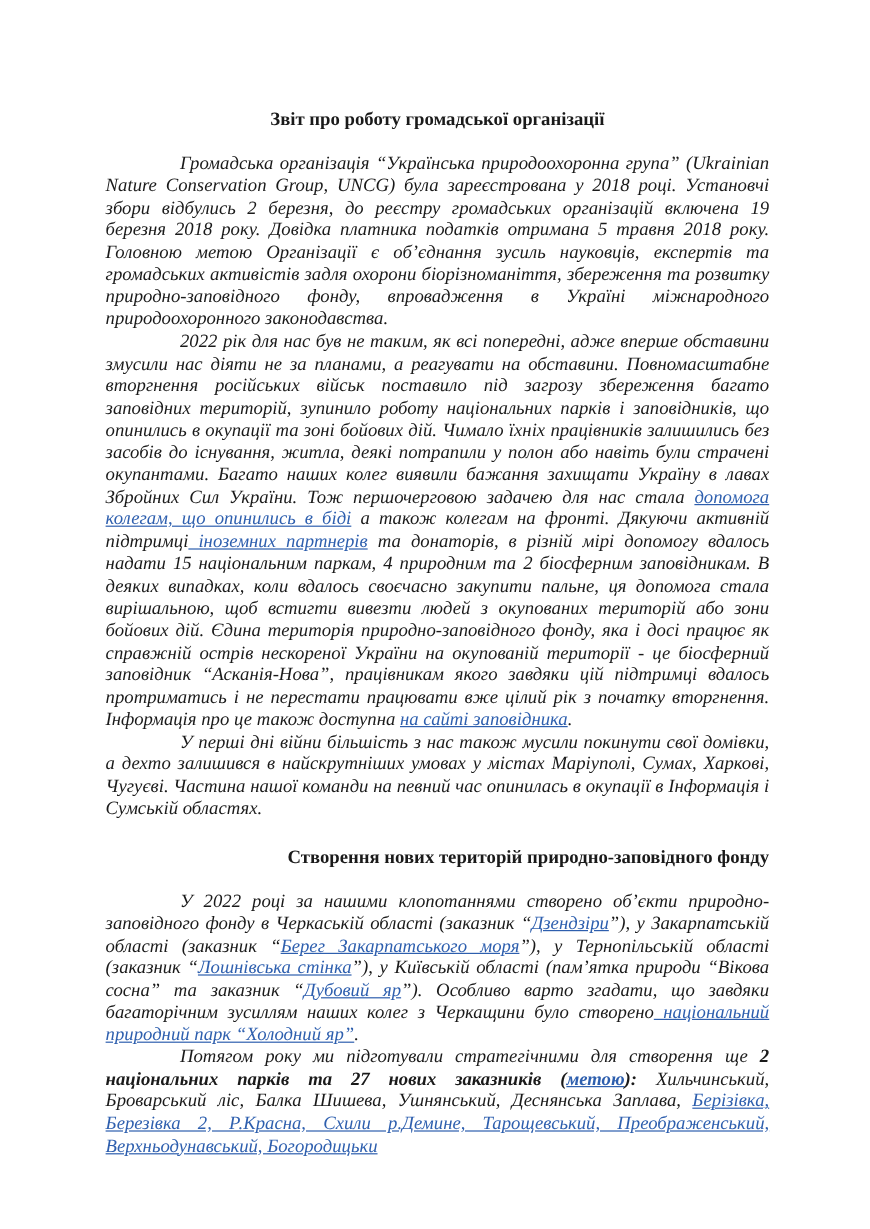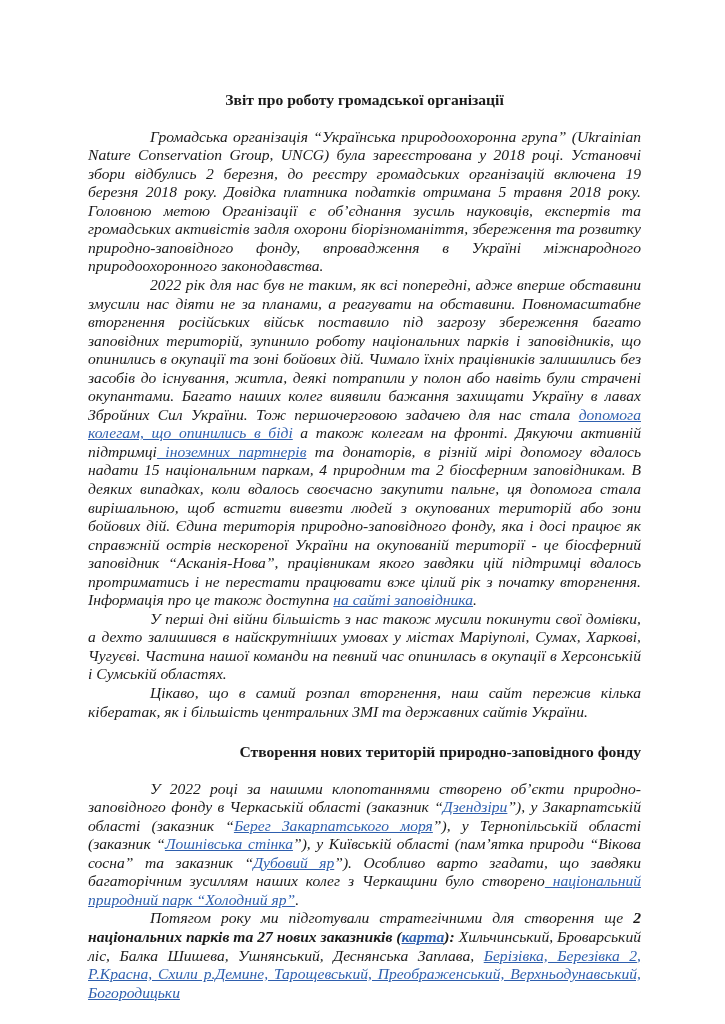--- a/index.html
+++ b/index.html
@@ -30,22 +30,21 @@
 <div class="page">
   <div class="content">
     <div class="title">
       <div>Звіт про роботу громадської організації</div>
     </div>
 
     <p>Громадська організація “Українська природоохоронна група” (Ukrainian Nature Conservation Group, UNCG) була зареєстрована у 2018 році. Установчі збори відбулись 2 березня, до реєстру громадських організацій включена 19 березня 2018 року. Довідка платника податків отримана 5 травня 2018 року. Головною метою Організації є об’єднання зусиль науковців, експертів та громадських активістів задля охорони біорізноманіття, збереження та розвитку природно-заповідного фонду, впровадження в Україні міжнародного природоохоронного законодавства.</p>
 
     <p><span>2022 рік для нас був не таким, як всі попередні, адже вперше обставини змусили нас діяти не за планами, а реагувати на обставини. Повномасштабне вторгнення російських військ поставило під загрозу збереження багато заповідних територій, зупинило роботу національних парків і заповідників, що опинились в окупації та зоні бойових дій. Чимало їхніх працівників залишились без засобів до існування, житла, деякі потрапили у полон або навіть були страчені окупантами. Багато наших колег виявили бажання захищати Україну в лавах Збройних Сил України. Тож першочерговою задачею для нас стала </span><a>допомога колегам, що опинились в біді</a><span> а також колегам на фронті. Дякуючи активній підтримці</span><a> іноземних партнерів</a><span> та донаторів, в різній мірі допомогу вдалось надати 15 національним паркам, 4 природним та 2 біосферним заповідникам. В деяких випадках, коли вдалось своєчасно закупити пальне, ця допомога стала вирішальною, щоб встигти вивезти людей з окупованих територій або зони бойових дій. Єдина територія природно-заповідного фонду, яка і досі працює як справжній острів нескореної України на окупованій території - це біосферний заповідник “Асканія-Нова”, працівникам якого завдяки цій підтримці вдалось протриматись і не перестати працювати вже цілий рік з початку вторгнення. Інформація про це також доступна </span><a>на сайті заповідника</a><span>.</span></p>
 
-    <p>У перші дні війни більшість з нас також мусили покинути свої домівки, а дехто залишився в найскрутніших умовах у містах Маріуполі, Сумах, Харкові, Чугуєві. Частина нашої команди на певний час опинилась в окупації в Херсонській і Сумській областях.</p>
-    <p>Цікаво, що в самий розпал вторгнення, наш сайт пережив кілька кібератак, як і більшість центральних ЗМІ та державних сайтів України.</p>
+    <p>У перші дні війни більшість з нас також мусили покинути свої домівки, а дехто залишився в найскрутніших умовах у містах Маріуполі, Сумах, Харкові, Чугуєві. Частина нашої команди на певний час опинилась в окупації в Інформація і Сумській областях.</p>
 
     <div class="section-title">Створення нових територій природно-заповідного фонду</div>
 
     <p><span>У 2022 році за нашими клопотаннями створено об’єкти природно-заповідного фонду в Черкаській області (заказник “</span><a>Дзендзіри</a><span>”), у Закарпатській області (заказник “</span><a>Берег Закарпатського моря</a><span>”), у Тернопільській області (заказник “</span><a>Лошнівська стінка</a><span>”), у Київській області (пам’ятка природи “Вікова сосна” та заказник “</span><a>Дубовий яр</a><span>”). Особливо варто згадати, що завдяки багаторічним зусиллям наших колег з Черкащини було створено</span><a> національний природний парк “Холодний яр”</a><span>.</span></p>
 
-    <p><span>Потягом року ми підготували стратегічними для створення ще </span><b>2 національних парків та 27 нових заказників (</b><b><a>карта</a></b><b>):</b><span> Хильчинський, Броварський ліс, Балка Шишева, Ушнянський, Деснянська Заплава, </span><a>Берізівка, Березівка 2, Р.Красна, Схили р.Демине, Тарощевський, Преображенський, Верхньодунавський, Богородицьки</a></p>
+    <p><span>Потягом року ми підготували стратегічними для створення ще </span><b>2 національних парків та 27 нових заказників (</b><b><a>метою</a></b><b>):</b><span> Хильчинський, Броварський ліс, Балка Шишева, Ушнянський, Деснянська Заплава, </span><a>Берізівка, Березівка 2, Р.Красна, Схили р.Демине, Тарощевський, Преображенський, Верхньодунавський, Богородицьки</a></p>
   </div>
 </div>
 
 </body></html>

